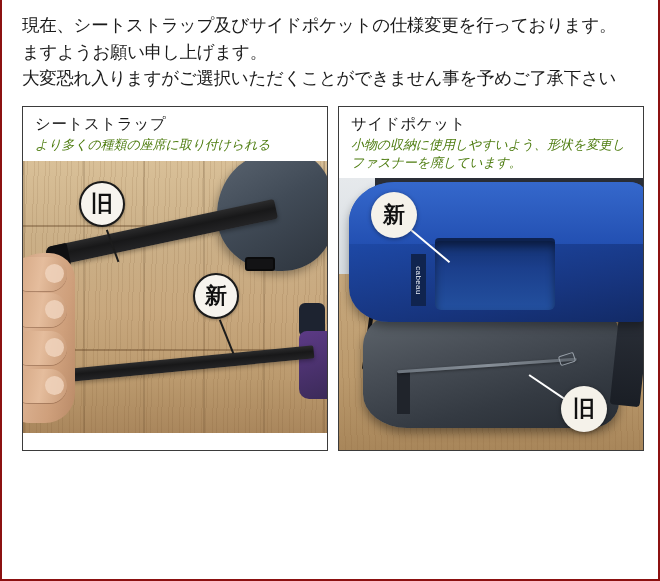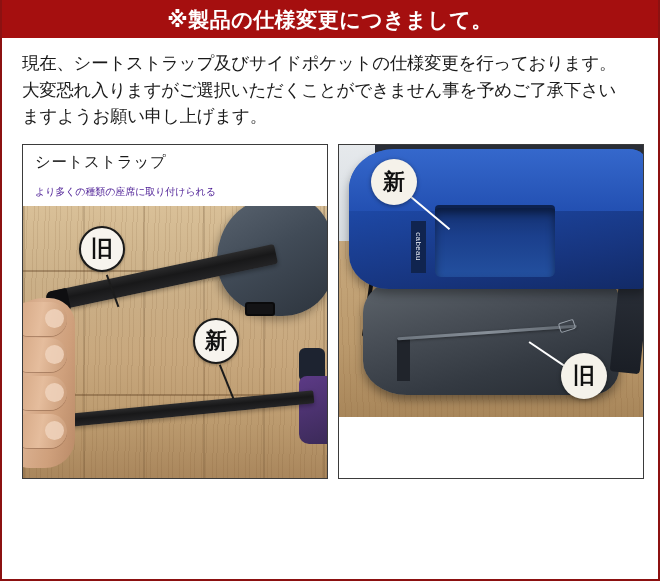--- a/index.html
+++ b/index.html
@@ -66,28 +66,29 @@
     background: #ffffff;
   }
   .panel-head {
     padding: 8px 10px 7px 12px;
   }
   .panel-title {
     font-size: 15.5px;
     color: #1a1a1a;
     line-height: 1.2;
     letter-spacing: 0.6px;
-    margin-bottom: 14px;
+    margin-bottom: 3px;
   }
   .panel-desc-line {
-    font-size: 10px;
-    color: #4c1d95;
+    font-size: 13px;
+    color: #4d7c0f;
     line-height: 1.35;
     white-space: nowrap;
     letter-spacing: -0.1px;
+    font-style: italic;
   }
 
   
   .photo {
     position: relative;
     width: 304px;
     height: 272px;
     overflow: hidden;
   }
 
@@ -369,28 +370,25 @@
     z-index: 7;
   }
   .leader.dark { background: #1c1c1c; }
   .leader.white { background: #ffffff; height: 2.4px; }
 </style>
 </head>
 <body>
 
 <div class="page">
 
-  <div class="header-banner">
-    <div class="header-title">※製品の仕様変更につきまして。</div>
-  </div>
 
   <div class="intro">
     <div class="intro-line">現在、シートストラップ及びサイドポケットの仕様変更を行っております。</div>
+    <div class="intro-line">ますようお願い申し上げます。</div>
     <div class="intro-line">大変恐れ入りますがご選択いただくことができません事を予めご了承下さい</div>
-    <div class="intro-line">ますようお願い申し上げます。</div>
   </div>
 
   <div class="panels">
 
     <div class="panel">
       <div class="panel-head">
         <div class="panel-title">シートストラップ</div>
         <div class="panel-desc-line">より多くの種類の座席に取り付けられる</div>
       </div>
 
@@ -429,20 +427,25 @@
         </div>
 
         <div class="leader dark" style="left:197px; top:158px; width:36px; transform:rotate(68deg);"></div>
         <div class="callout light" style="left:170px; top:112px;">
           <span class="callout-text">新</span>
         </div>
       </div>
     </div>
 
     <div class="panel">
+      <div class="panel-head">
+        <div class="panel-title">サイドポケット</div>
+        <div class="panel-desc-line">小物の収納に使用しやすいよう、形状を変更し</div>
+        <div class="panel-desc-line">ファスナーを廃しています。</div>
+      </div>
 
       <div class="photo">
         <div class="rp-floor"></div>
         <div class="rp-wall"></div>
         <div class="rp-wall-dark"></div>
 
         <div class="cord" style="left:28px; top:118px; width:4px; height:74px; transform:rotate(8deg);"></div>
         <div class="cord" style="left:48px; top:126px; width:4px; height:66px; transform:rotate(-6deg);"></div>
 
         <div class="cushion-dark">

